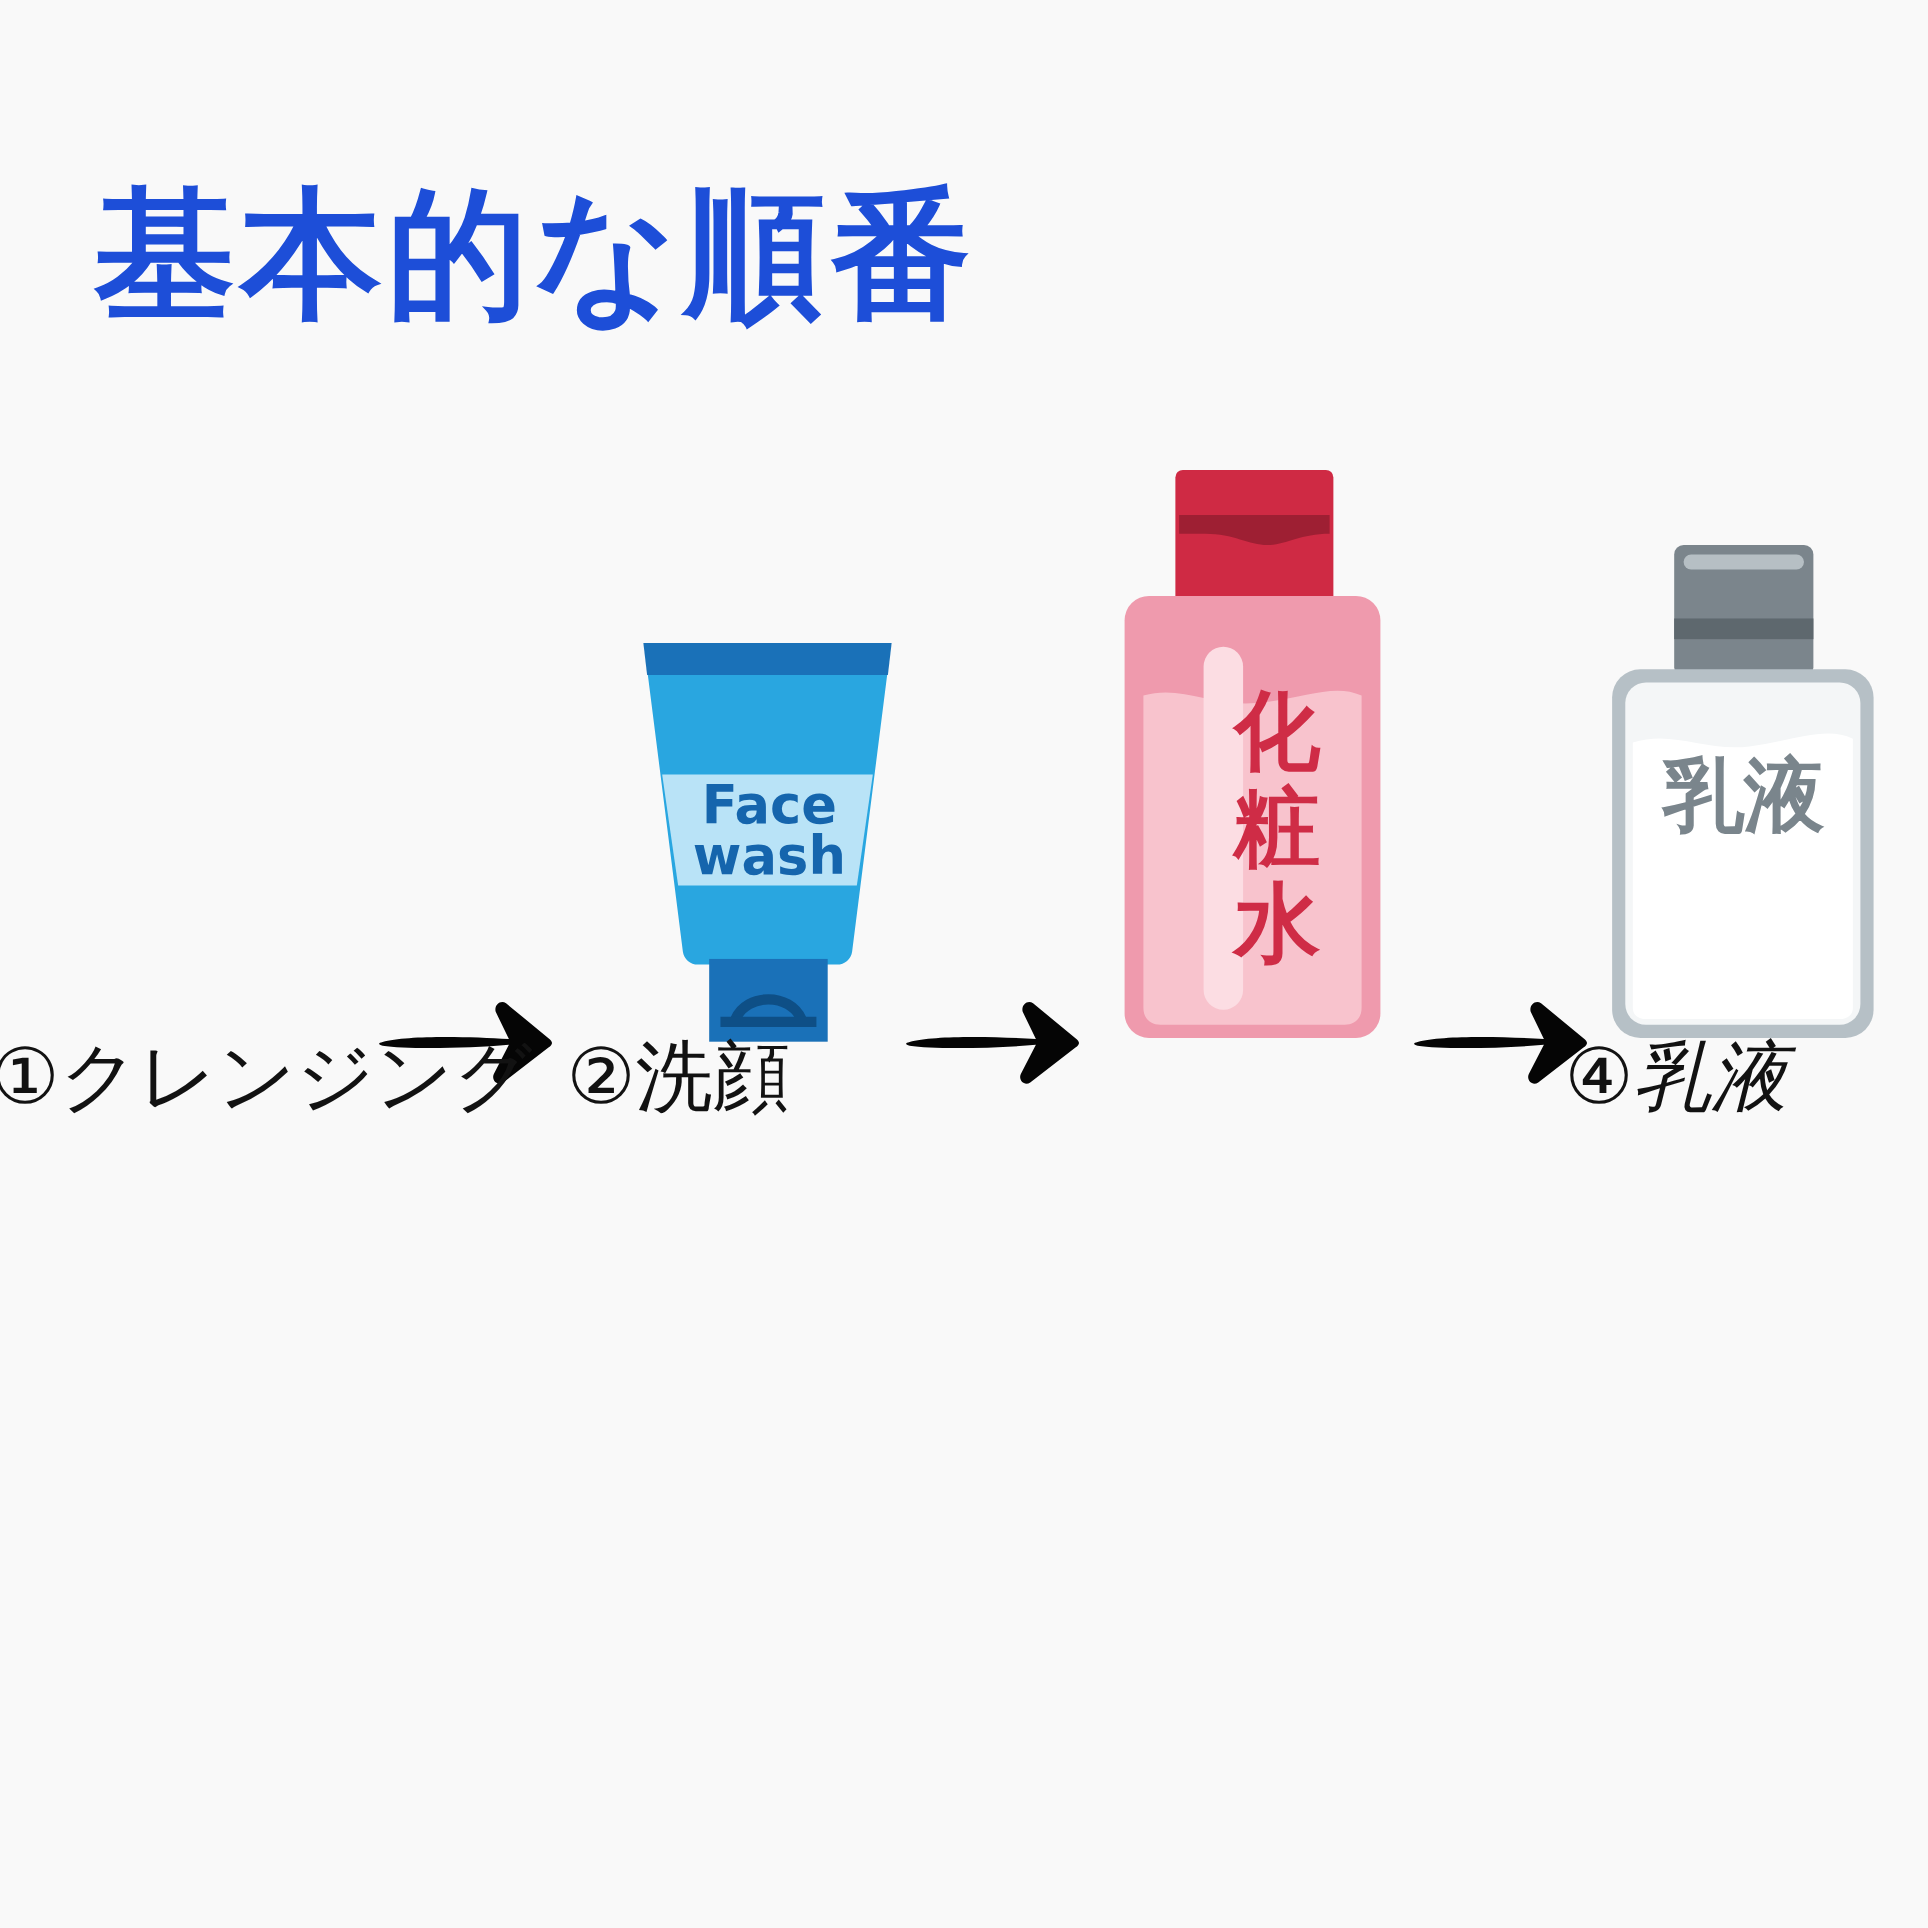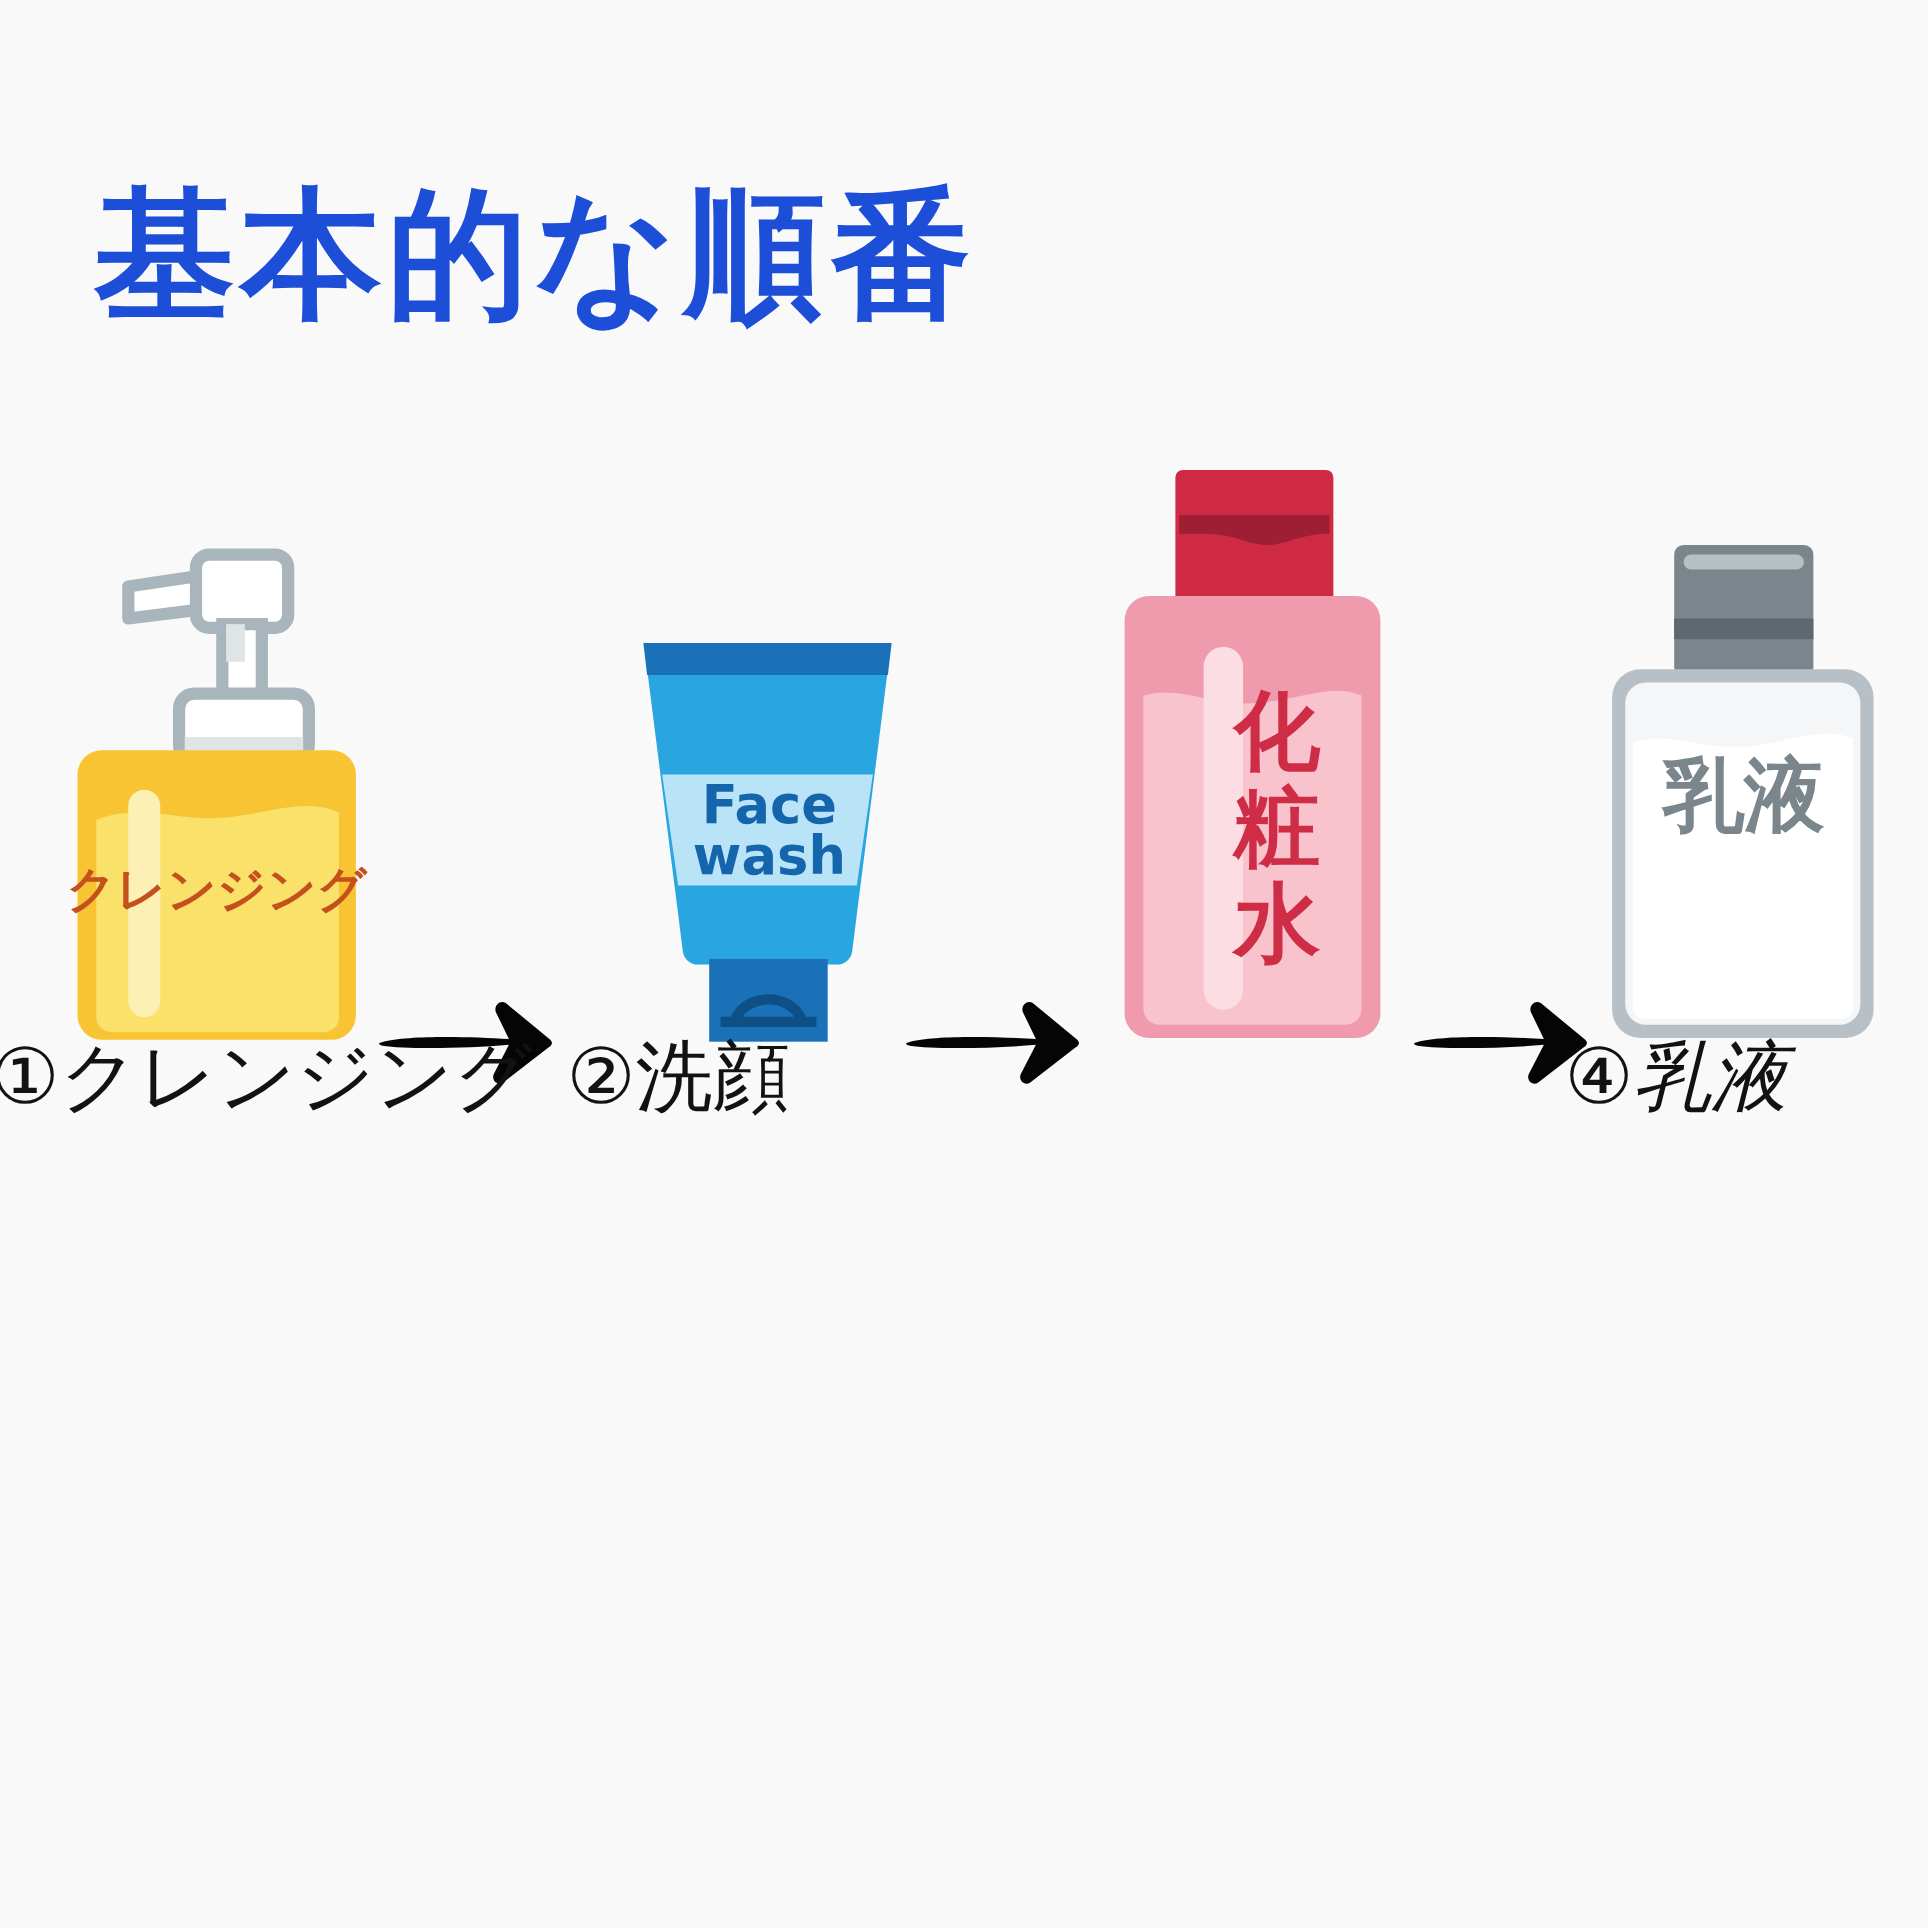--- a/index.html
+++ b/index.html
@@ -89,43 +89,20 @@
 </style>
 </head>
 <body>
 
 <div id="canvas">
 
   <div class="title">基本的な順番</div>
 
   <div class="row">
 
-    <div class="slot" style="left:38px;">
-      <svg class="art" viewBox="0 0 420 640">
-
-        <g fill="#ffffff" stroke="#a9b5bc" stroke-width="13" stroke-linejoin="round" stroke-linecap="round">
-          <path d="M96,152 L176,140 L176,176 L96,186 Z"></path>
-          <rect x="168" y="118" width="98" height="78" rx="14"></rect>
-        </g>
-
-        <rect x="196" y="192" width="42" height="86" fill="#ffffff" stroke="#a9b5bc" stroke-width="13"></rect>
-        <rect x="200" y="192" width="20" height="40" fill="#dfe4e7"></rect>
-
-        <rect x="150" y="266" width="138" height="70" rx="16" fill="#ffffff" stroke="#a9b5bc" stroke-width="13"></rect>
-        <rect x="156" y="312" width="126" height="26" fill="#dfe4e7"></rect>
-
-        <rect x="42" y="326" width="296" height="308" rx="26" fill="#f8c433"></rect>
-
-        <path d="M62,400 C110,382 150,402 196,398 C244,394 282,376 320,392 L320,610 C320,620 312,626 302,626 L80,626 C70,626 62,620 62,610 Z" fill="#fae16a"></path>
-
-        <rect x="96" y="368" width="34" height="242" rx="17" fill="#fdf0b4"></rect>
-
-        <text class="pkg-text" x="190" y="492" font-size="52" fill="#c4501e" text-anchor="middle">クレンジング</text>
-      </svg>
-    </div>
 
     <svg class="arrow" style="left:377px; top:546px;" viewBox="0 0 190 110">
       <path d="M6,56 C30,49 96,50 140,53 L126,24 C124,17 131,11 137,15 L182,52 C187,56 187,58 182,62 L134,99 C128,103 121,97 124,90 L140,59 C96,63 30,64 6,60 C1,59 1,57 6,56 Z" fill="#050505"></path>
     </svg>
 
     <div class="slot" style="left:570px;">
       <svg class="art" viewBox="0 0 420 640">
 
         <path d="M82,240 L338,240 L300,540 C299,548 292,554 284,554 L136,554 C128,554 121,548 120,540 Z" fill="#29a6e0"></path>
 

